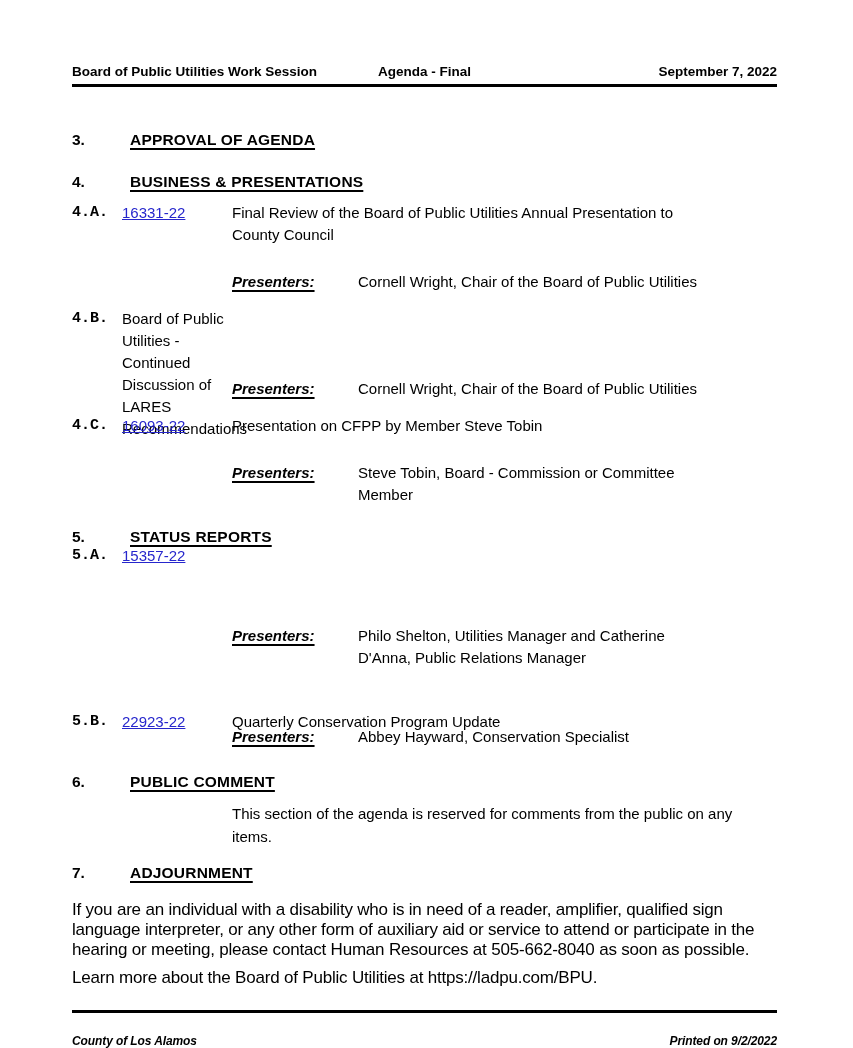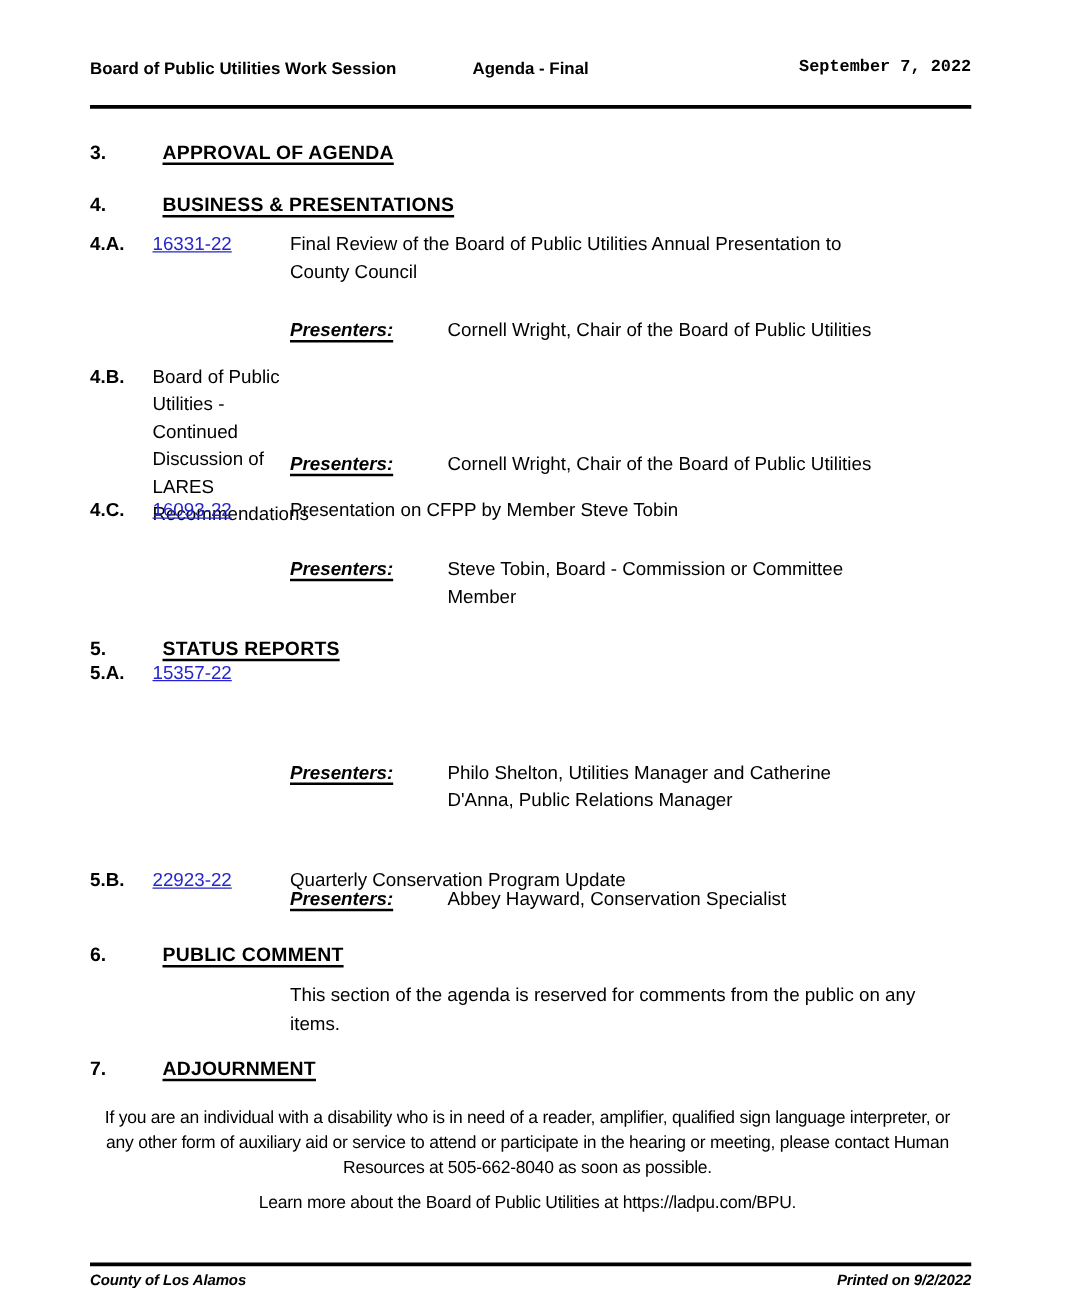--- a/index.html
+++ b/index.html
@@ -10,51 +10,51 @@
   *{margin:0;padding:0;box-sizing:border-box;}
   html,body{background:#e8e8e8;}
   body{font-family:"Liberation Sans","DejaVu Sans",sans-serif;color:var(--text);}
   .page{
     position:relative;
     width:853px;height:1048px;
     background:var(--bg);
     margin:0 auto;
     overflow:hidden;
   }
-  .row{position:absolute;left:72px;right:76px;}
+  .row{position:absolute;left:72px;right:76px;margin-top:17px;}
   .rule{position:absolute;left:72px;right:76px;height:3px;background:#000;}
 
   
   .hdr{font-size:13.5px;font-weight:bold;line-height:18px;}
   .hdr-left{width:250px;}
   .hdr-center{text-align:center;}
-  .hdr-right{text-align:right;font-family:Liberation Mono, monospace;}
+  .hdr-right{text-align:right;}
 
   
   .section-row{display:grid;grid-template-columns:58px 1fr;font-weight:bold;font-size:15.5px;line-height:22px;}
   .section-title{text-decoration:underline;text-decoration-thickness:1.5px;text-underline-offset:3px;letter-spacing:.2px;}
 
   
   .item-row{display:grid;grid-template-columns:50px 110px 1fr;font-size:15px;line-height:22px;}
-  .item-number{font-weight:bold;}
+  .item-number{font-weight:bold;font-family:Liberation Mono, monospace;}
   .file-link{color:var(--link);text-decoration:underline;cursor:pointer;}
   .file-link-wrap{}
   .item-desc{max-width:490px;}
 
   
   .presenter-row{display:grid;grid-template-columns:160px 126px 1fr;font-size:15px;line-height:22px;}
   .presenter-label{font-weight:bold;font-style:italic;text-decoration:underline;text-decoration-thickness:1.5px;text-underline-offset:3px;}
   .presenter-text{max-width:350px;}
 
   
   .note-row{padding-left:160px;font-size:15px;line-height:23px;}
   .note-text{display:block;max-width:505px;}
 
   
-  .fine-print{font-size:14px;line-height:20px;letter-spacing:-0.2px;max-width:700px;text-align:center;}
+  .fine-print{font-size:17px;line-height:20px;letter-spacing:-0.2px;max-width:700px;}
 
   
   .footer-row{display:flex;justify-content:space-between;font-size:12px;font-weight:bold;font-style:italic;letter-spacing:-0.1px;}
 </style>
 </head>
 <body>
 
 <div class="page">
 
   <div class="row hdr hdr-left" style="top:46px">Board of Public Utilities Work Session</div>

